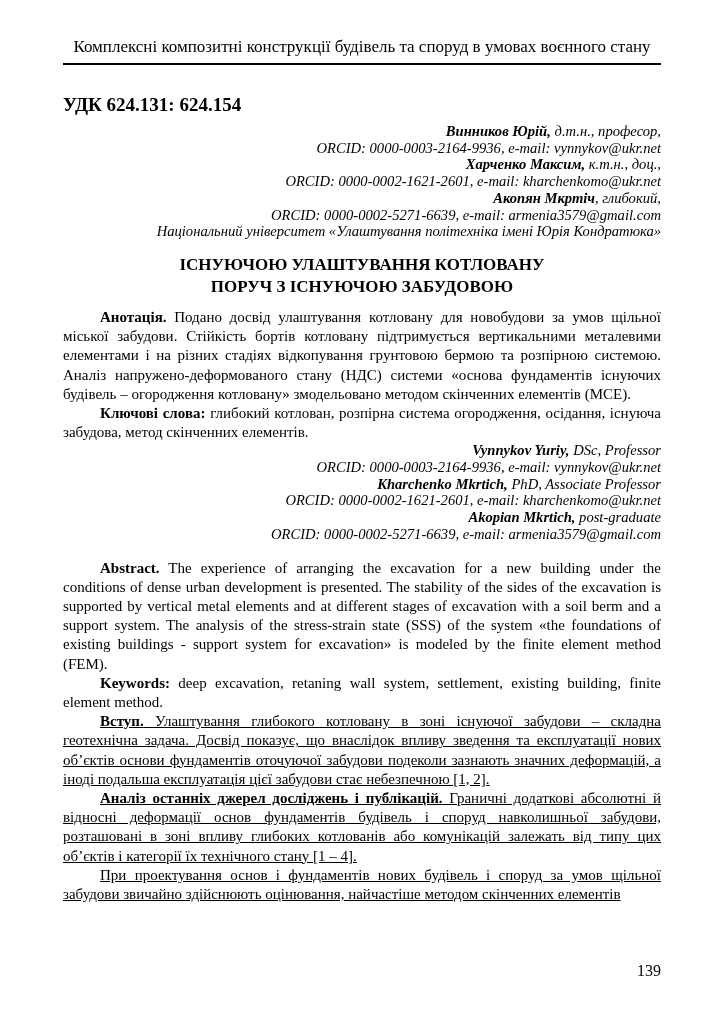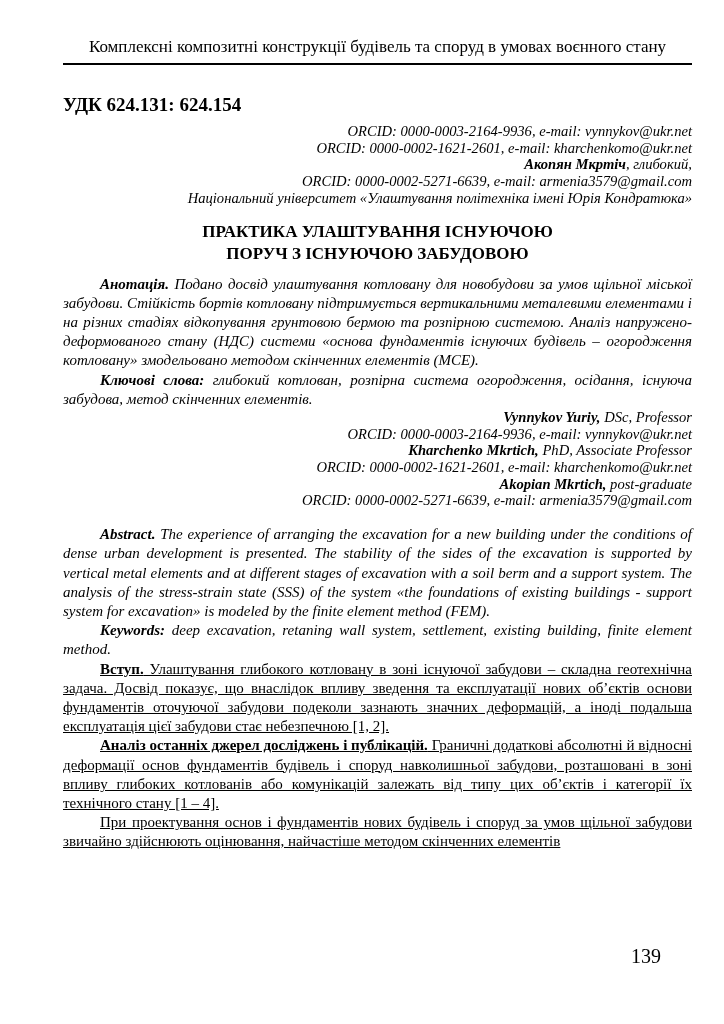--- a/index.html
+++ b/index.html
@@ -6,21 +6,21 @@
   html, body { background: #ffffff; }
   body {
     width: 724px; height: 1024px;
     font-family: "Liberation Serif", serif;
     color: #000;
     position: relative;
     overflow: hidden;
   }
   .page {
     width: 724px; height: 1024px;
-    padding: 36px 32px 0 63px;
+    padding: 36px 63px 0 63px;
     position: relative;
   }
   
   .journal-title {
     text-align: center;
     font-size: 17px;
     line-height: 21px;
     padding-bottom: 6px;
     border-bottom: 2px solid #000;
   }
@@ -45,21 +45,20 @@
   .paper-title {
     margin-top: 14px;
     text-align: center;
     font-weight: bold;
     font-size: 17px;
     line-height: 22px;
   }
   .paper-title-en { margin-top: 16px; }
   
   .abstract-par {
-    font-style: italic;
     font-size: 15px;
     line-height: 19.2px;
     text-align: justify;
     text-indent: 37px;
   }
   .abstract-uk { margin-top: 10px; }
   .abstract-en { margin-top: 16px; }
   .abstract-par .b { font-weight: bold; }
   
   .body-par {
@@ -68,44 +67,46 @@
     text-align: justify;
     text-indent: 37px;
     text-decoration: underline;
   }
   .body-par .b { font-weight: bold; }
   .body-block { margin-top: 0; }
   
   .page-number {
     position: absolute;
     right: 63px;
-    bottom: 58px;
-    font-size: 20px;
+    bottom: 44px;
+    font-size: 16px;
     line-height: 19px;
   }
 </style>
 </head>
 <body>
 
 <div class="page">
 
   <div class="journal-title">Комплексні композитні конструкції будівель та споруд в умовах воєнного стану</div>
 
   <div class="udc">УДК 624.131: 624.154</div>
 
   <div class="authors authors-uk">
+    <div class="author-line"><span class="b">Винников Юрій,</span><span> д.т.н., професор,</span></div>
     <div class="author-line"><span>ORCID: 0000-0003-2164-9936, e-mail: vynnykov@ukr.net</span></div>
+    <div class="author-line"><span class="b">Харченко Максим,</span><span> к.т.н., доц.,</span></div>
     <div class="author-line"><span>ORCID: 0000-0002-1621-2601, e-mail: kharchenkomo@ukr.net</span></div>
     <div class="author-line"><span class="b">Акопян Мкртіч</span><span>, глибокий,</span></div>
     <div class="author-line"><span>ORCID: 0000-0002-5271-6639, e-mail: armenia3579@gmail.com</span></div>
     <div class="author-line"><span>Національний університет «Улаштування політехніка імені Юрія Кондратюка»</span></div>
   </div>
 
   <div class="paper-title paper-title-uk">
-    <span>ПРАКТИКА УЛАШТУВАННЯ ІСНУЮЧОЮ</span><br>
+    <span>ІСНУЮЧОЮ УЛАШТУВАННЯ КОТЛОВАНУ</span><br>
     <span>ПОРУЧ З ІСНУЮЧОЮ ЗАБУДОВОЮ</span>
   </div>
 
   <p class="abstract-par abstract-uk"><span class="b">Анотація.</span><span> Подано досвід  улаштування котловану для новобудови за умов щільної міської забудови. Стійкість бортів котловану підтримується вертикальними металевими елементами і на різних стадіях відкопування грунтовою бермою та розпірною системою. Аналіз напружено-деформованого стану (НДС) системи «основа фундаментів існуючих будівель – огородження котловану» змодельовано методом скінченних елементів (МСЕ).</span></p>
 
   <p class="abstract-par keywords-uk"><span class="b">Ключові слова:</span><span> глибокий котлован, розпірна система огородження, осідання, існуюча забудова, метод скінченних елементів.</span></p>
 
   <div class="authors authors-en">
     <div class="author-line"><span class="b">Vynnykov Yuriy,</span><span> DSc, Professor</span></div>
     <div class="author-line"><span>ORCID: 0000-0003-2164-9936, e-mail: vynnykov@ukr.net</span></div>

